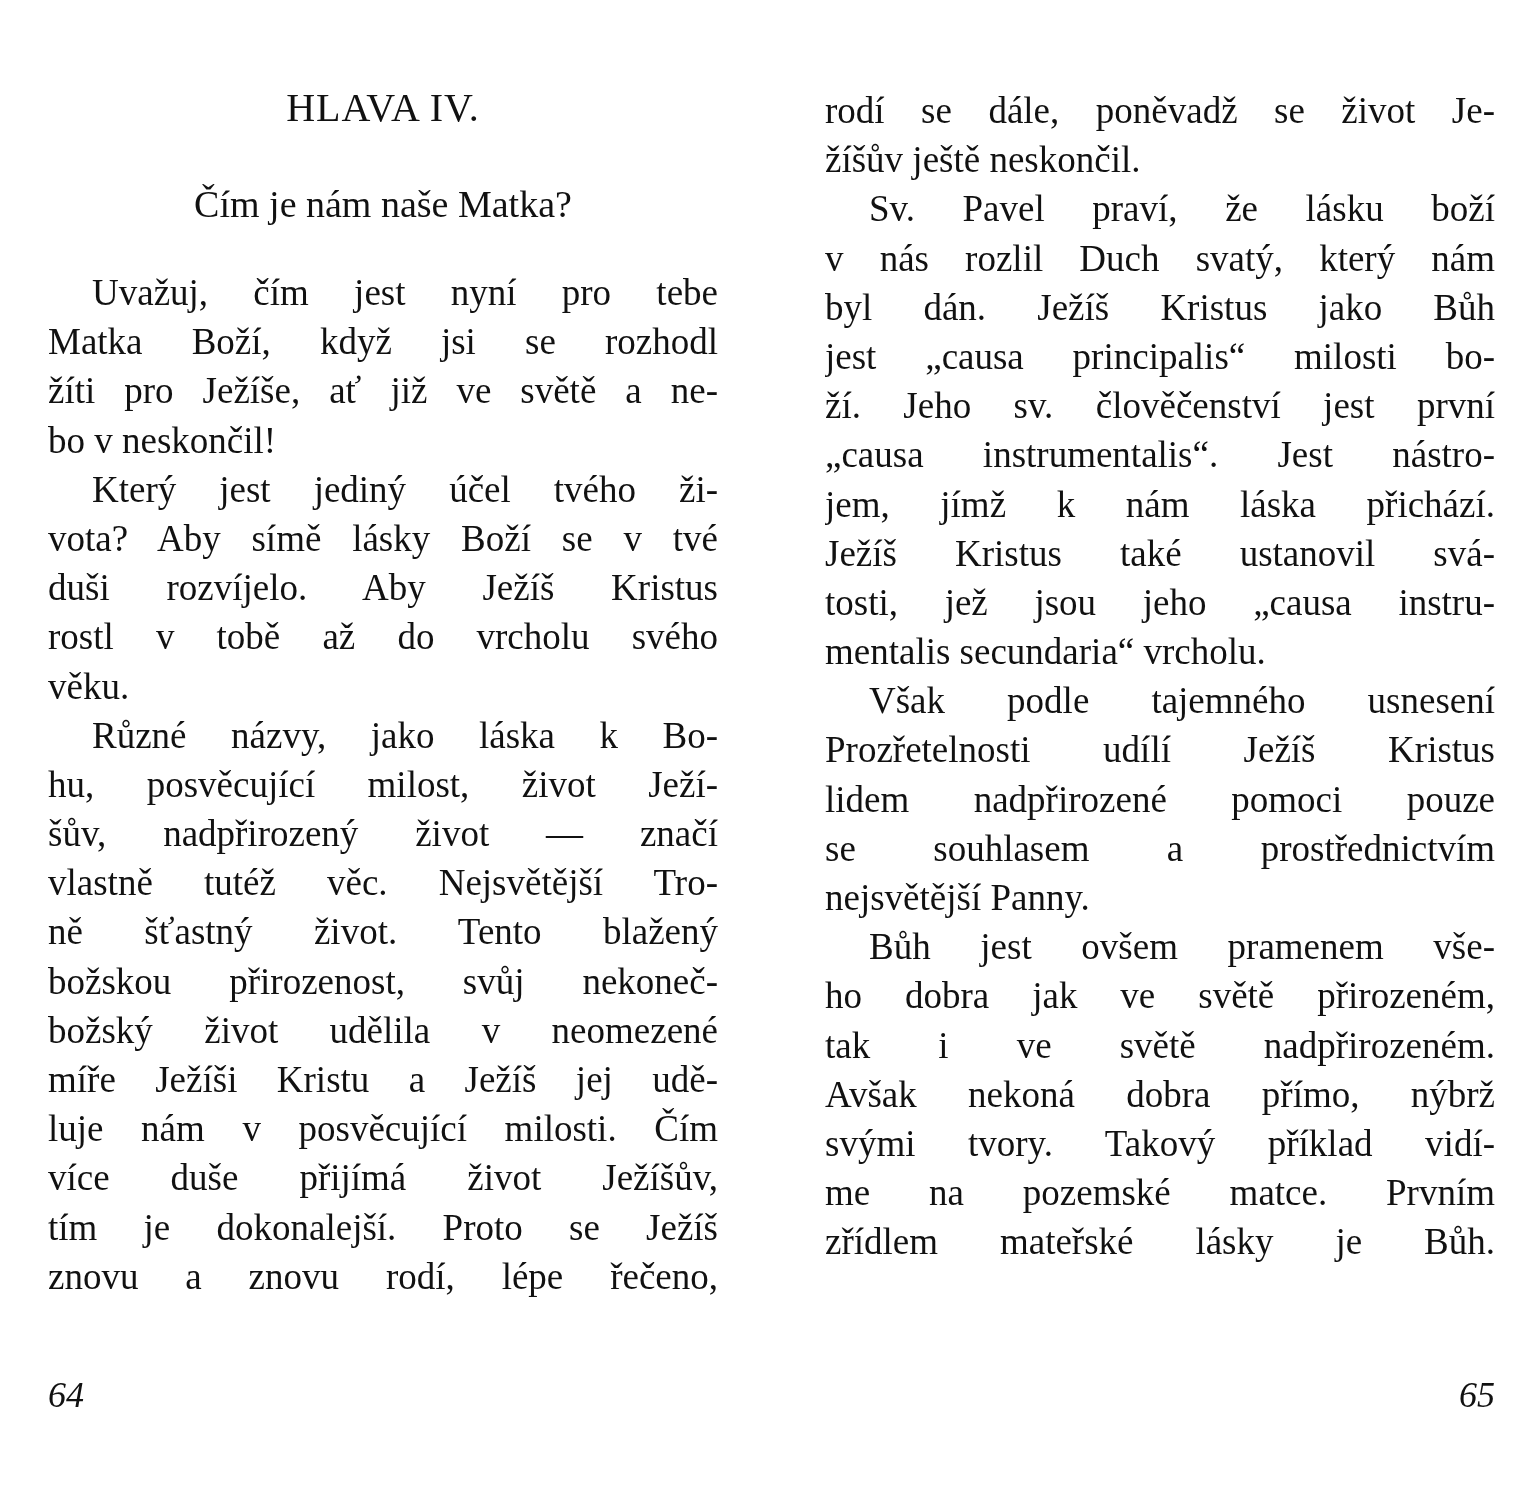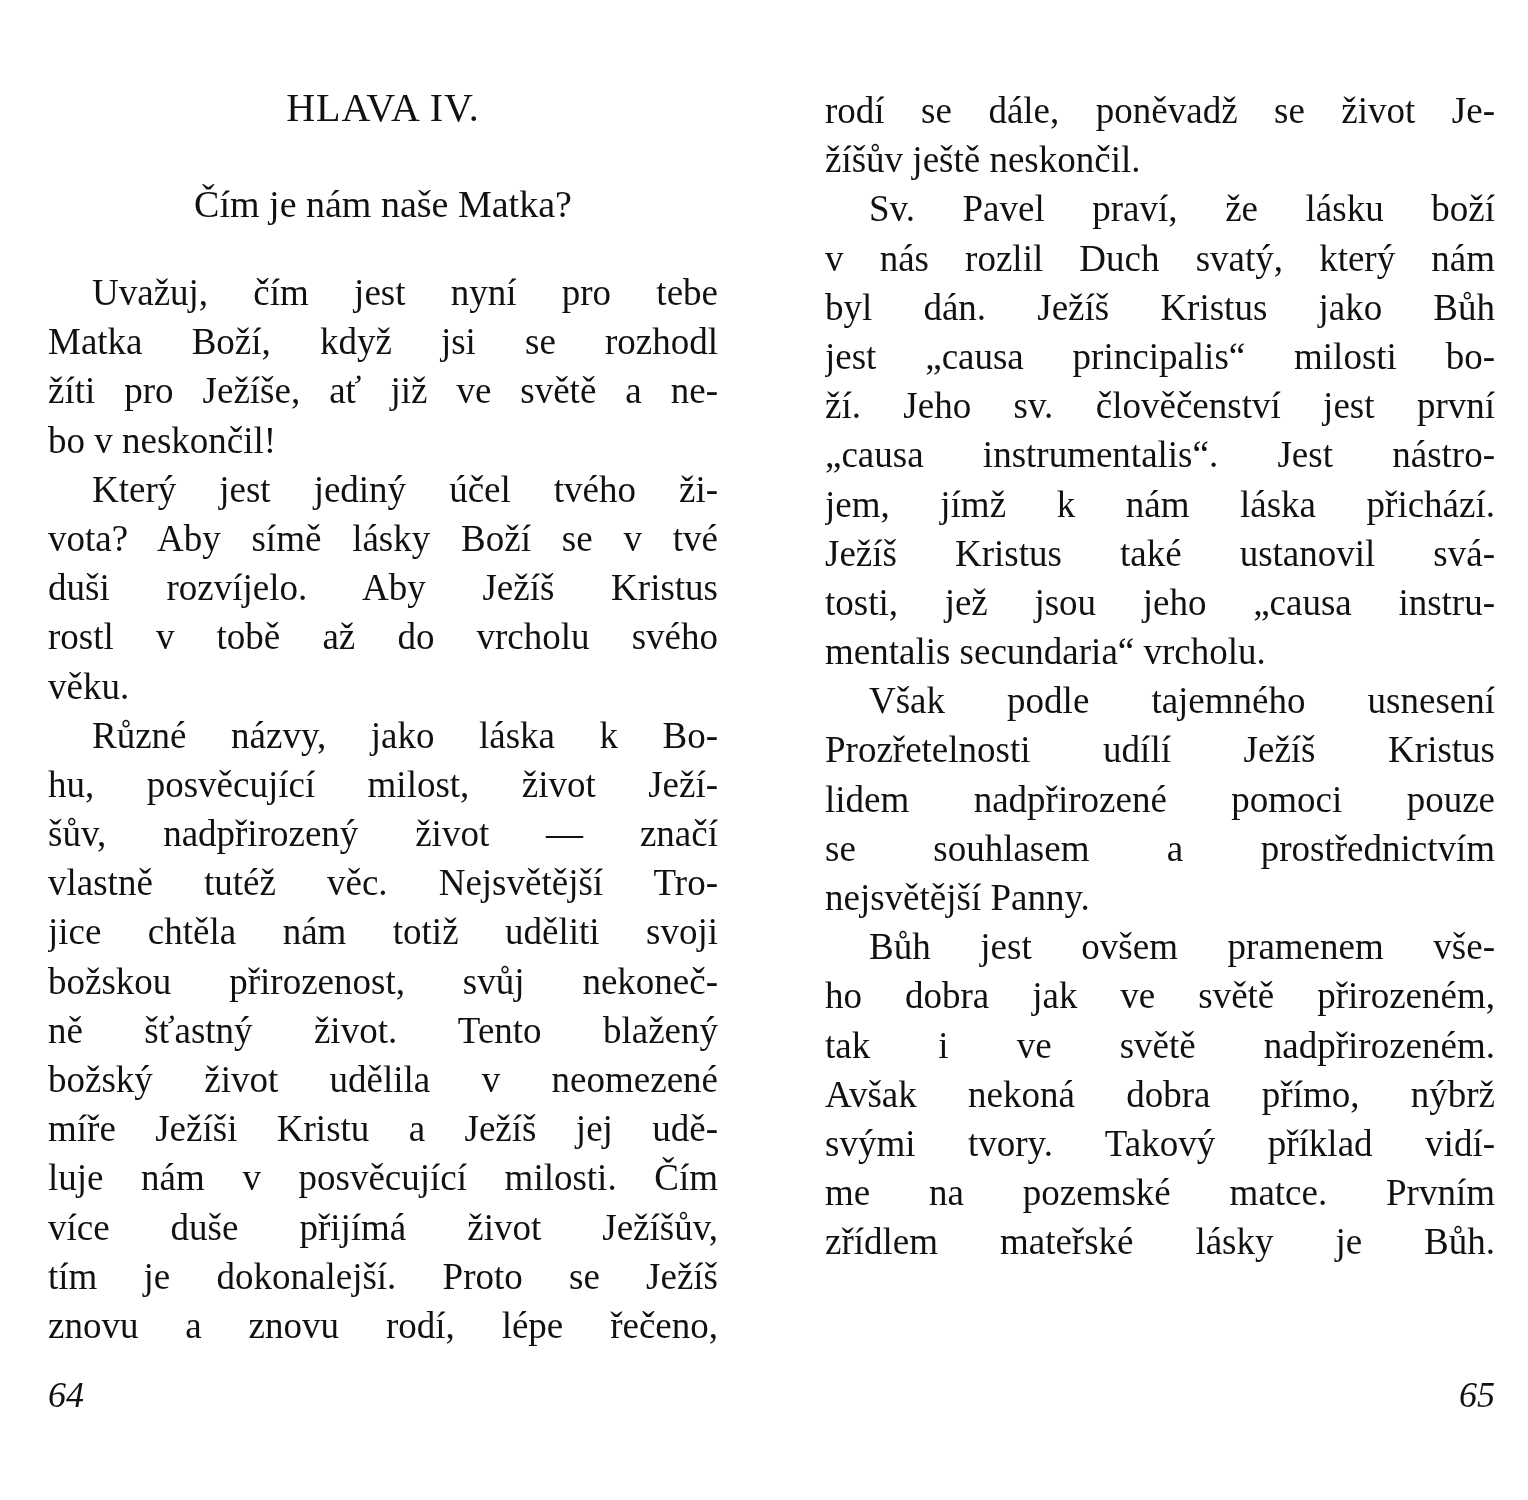--- a/index.html
+++ b/index.html
@@ -101,23 +101,22 @@
       <span class="line">vota? Aby símě lásky Boží se v tvé</span>
       <span class="line">duši rozvíjelo. Aby Ježíš Kristus</span>
       <span class="line">rostl v tobě až do vrcholu svého</span>
       <span class="line last">věku.</span>
     </div>
     <div class="para">
       <span class="line indent">Různé názvy, jako láska k Bo-</span>
       <span class="line">hu, posvěcující milost, život Ježí-</span>
       <span class="line">šův, nadpřirozený život — značí</span>
       <span class="line">vlastně tutéž věc. Nejsvětější Tro-</span>
-      <span class="line">jice chtěla nám totiž uděliti svoji</span>
+      <span class="line">ně šťastný život. Tento blažený</span>
       <span class="line">božskou přirozenost, svůj nekoneč-</span>
-      <span class="line">ně šťastný život. Tento blažený</span>
       <span class="line">božský život udělila v neomezené</span>
       <span class="line">míře Ježíši Kristu a Ježíš jej udě-</span>
       <span class="line">luje nám v posvěcující milosti. Čím</span>
       <span class="line">více duše přijímá život Ježíšův,</span>
       <span class="line">tím je dokonalejší. Proto se Ježíš</span>
       <span class="line">znovu a znovu rodí, lépe řečeno,</span>
     </div>
   </div>
 
   <div class="page-number">64</div>

